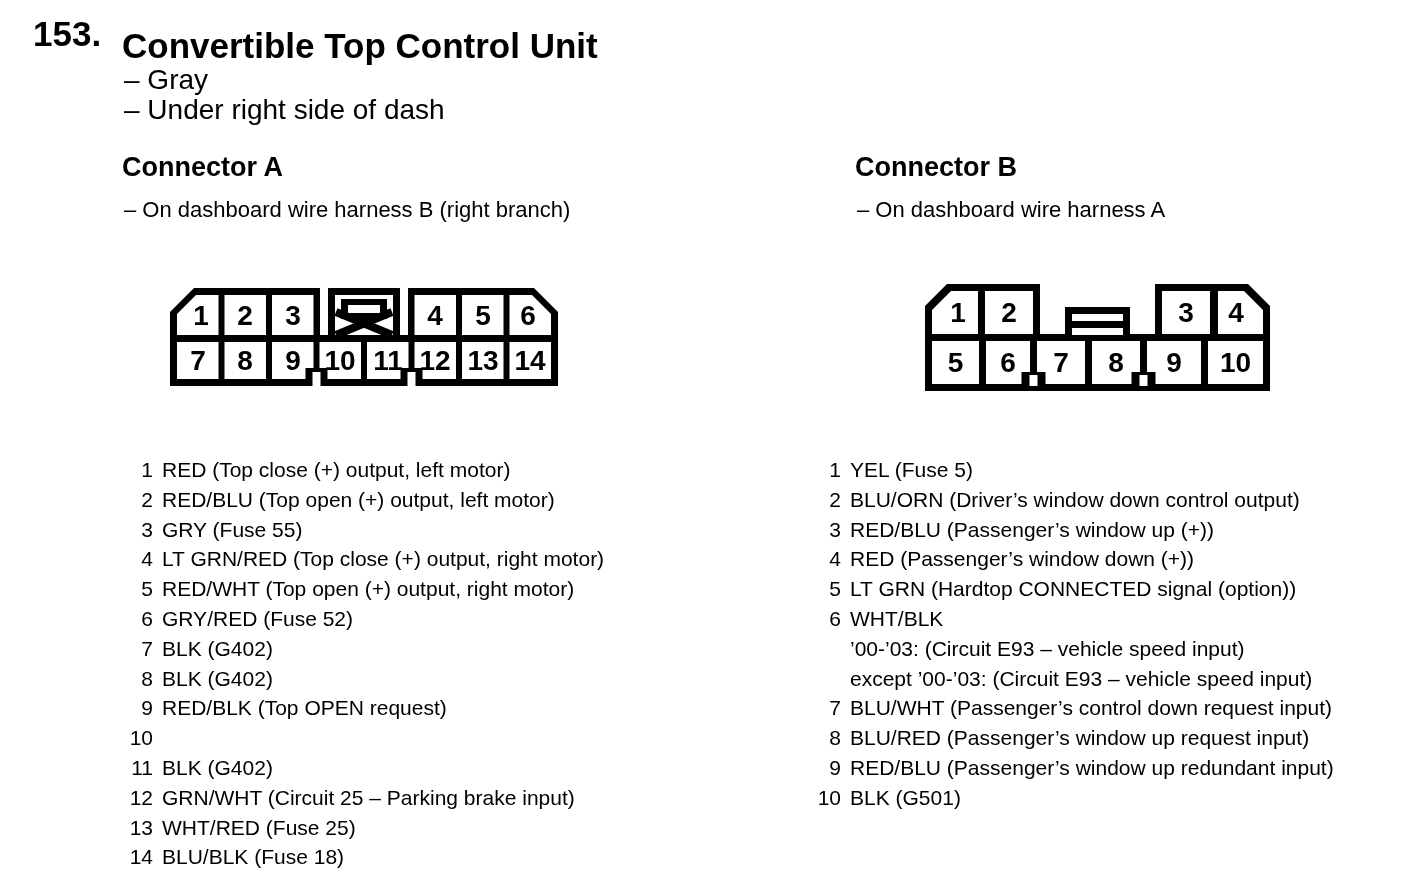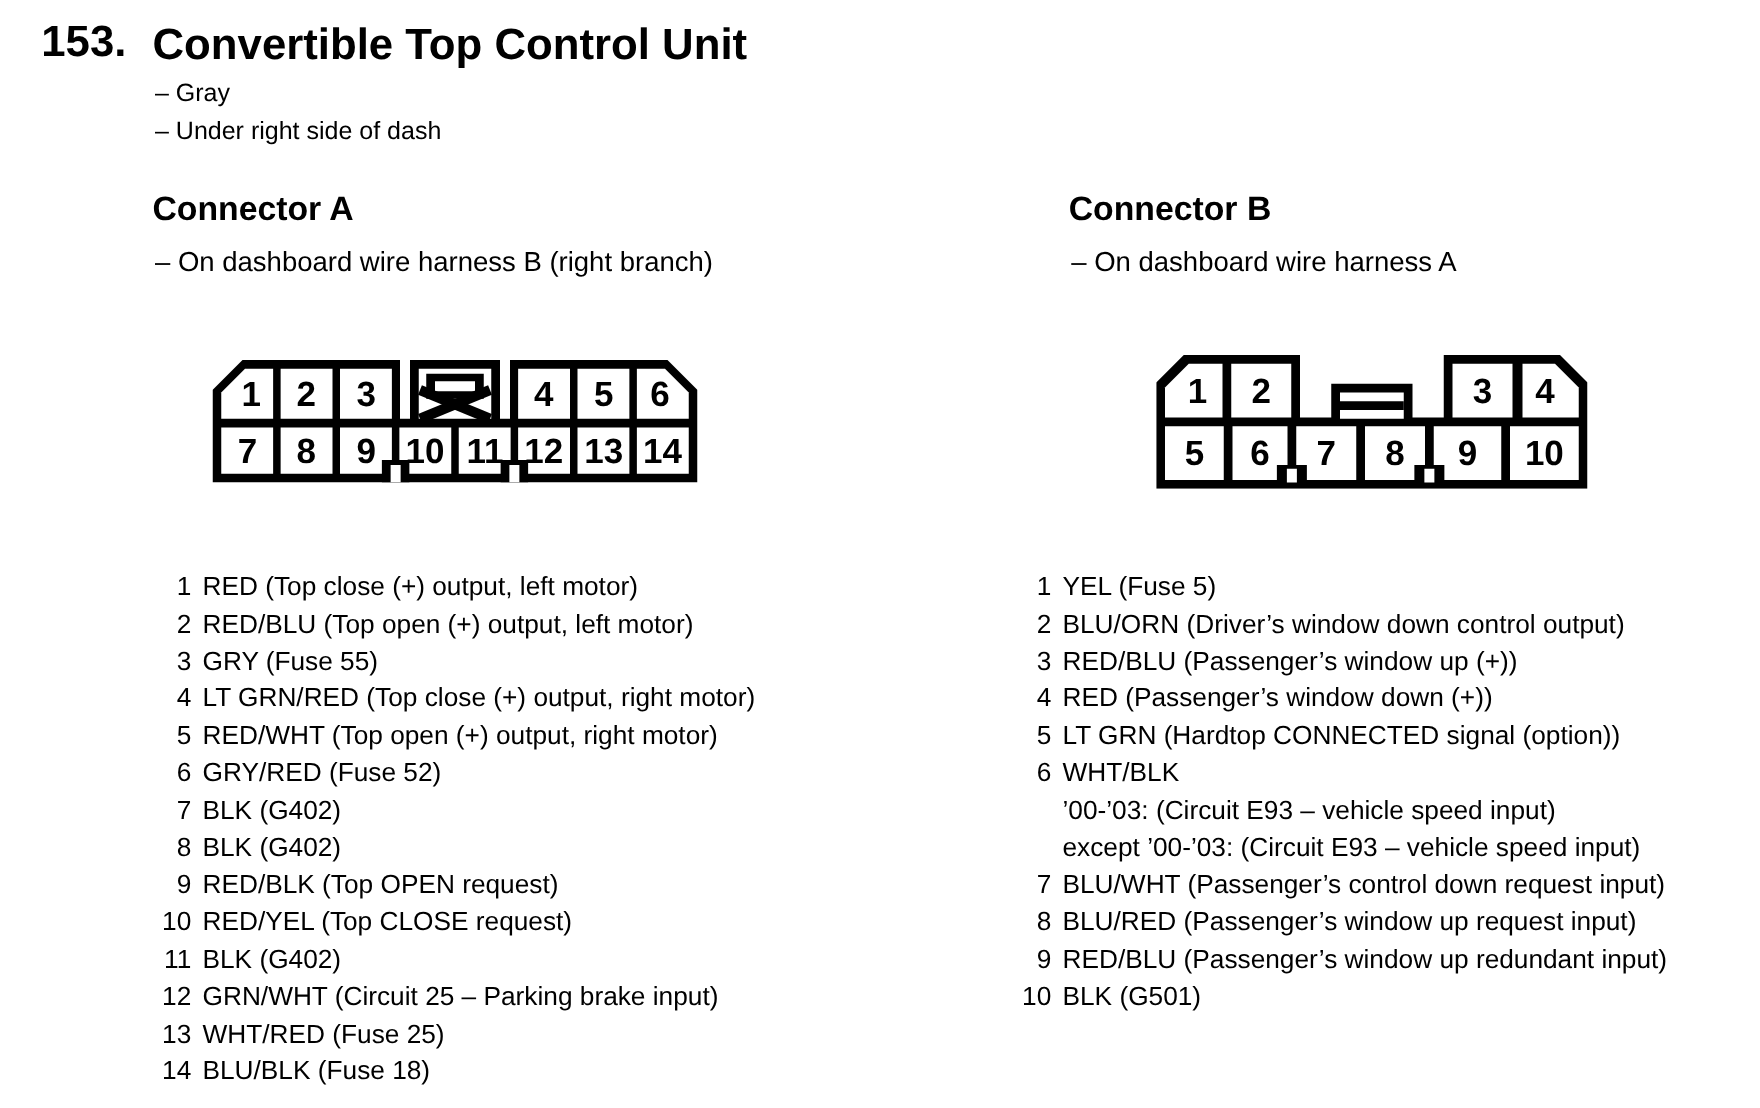--- a/index.html
+++ b/index.html
@@ -3,22 +3,22 @@
 <meta charset="utf-8">
 <style>
   html,body { margin:0; padding:0; background:#fff; }
   .page {
     position:relative; width:1352px; height:886px;
     background:#ffffff; color:#000000; overflow:hidden;
     font-family:"Liberation Sans", sans-serif;
   }
   .abs { position:absolute; white-space:nowrap; }
   .doc-number { left:33px; top:14px; font-size:35px; font-weight:bold; }
-  .doc-title  { left:122px; top:16px; font-size:35px; font-weight:bold; }
-  .doc-note   { left:124px; font-size:20px; }
+  .doc-title  { left:122px; top:26px; font-size:35px; font-weight:bold; }
+  .doc-note   { left:124px; font-size:28px; }
   .conn-heading  { font-size:27px; font-weight:bold; }
   .conn-subtitle { font-size:22px;text-align:right; }
   .conn-svg { position:absolute; }
   .cellnum { font-family:"Liberation Sans", sans-serif; font-size:28px; font-weight:bold; fill:#000; }
   .pin-list { position:absolute; top:455px; font-size:21px; }
   .pin-line { display:flex; height:29.8px; line-height:29.8px; white-space:nowrap; }
   .pin-num  { flex:0 0 30px; width:30px; text-align:right; }
   .pin-list-b .pin-num { flex:0 0 32px; width:32px; }
   .pin-label { margin-left:9px; }
 </style>
@@ -117,21 +117,20 @@
       <div class="pin-line">
       <span class="pin-num">8</span>
       <span class="pin-label">BLK (G402)</span>
     </div>
       <div class="pin-line">
       <span class="pin-num">9</span>
       <span class="pin-label">RED/BLK (Top OPEN request)</span>
     </div>
       <div class="pin-line">
       <span class="pin-num">10</span>
-      <span class="pin-label">RED/YEL (Top CLOSE request)</span>
     </div>
       <div class="pin-line">
       <span class="pin-num">11</span>
       <span class="pin-label">BLK (G402)</span>
     </div>
       <div class="pin-line">
       <span class="pin-num">12</span>
       <span class="pin-label">GRN/WHT (Circuit 25 – Parking brake input)</span>
     </div>
       <div class="pin-line">

